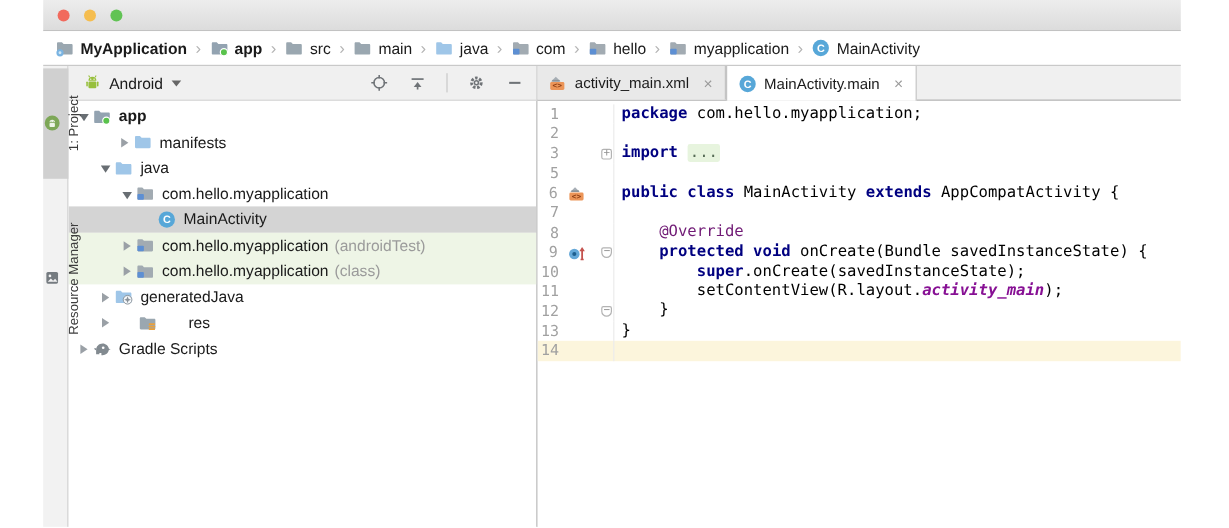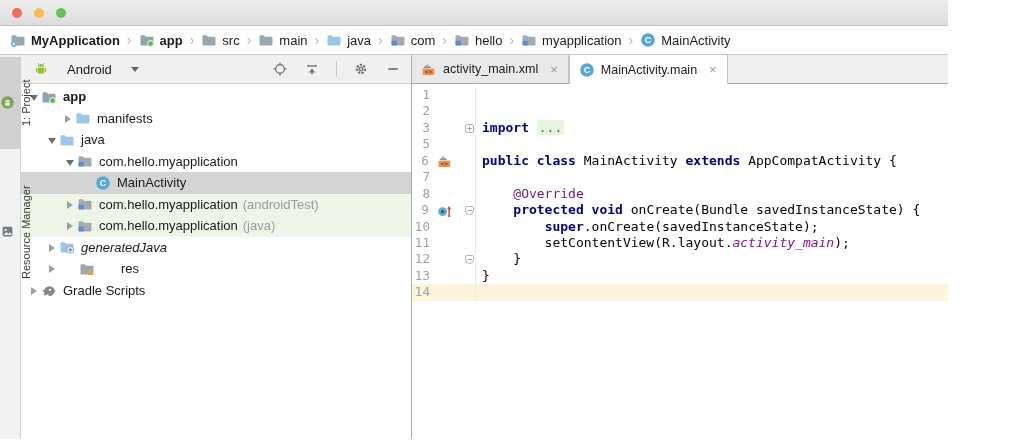--- a/index.html
+++ b/index.html
@@ -1,18 +1,18 @@
 <!DOCTYPE html>
 <html><head>
 <meta charset="utf-8">
 <style>
   * { margin:0; padding:0; box-sizing:border-box; }
   html,body { width:1024px; height:440px; overflow:hidden; }
   body { font-family:"Liberation Sans", sans-serif; background:#fff; color:#1a1a1a; }
-  .window { position:relative; width:948px; height:440px; }
+  .window { position:relative; width:948px; height:440px;margin-left:36px; }
 
   
   .titlebar { height:26px; background:linear-gradient(#ededed,#dcdcdc); border-bottom:1px solid #c2c2c2;
               display:flex; align-items:center; padding-left:12px; }
   .tl { width:10px; height:10px; border-radius:50%; margin-right:12px; display:inline-block; }
 
   
   .breadcrumb-bar { height:29px; background:#fff; border-bottom:1px solid #c9c9c9;
                     display:flex; align-items:center; padding-left:10px; font-size:13px; }
   .crumb { display:flex; align-items:center; gap:5px; cursor:default; }
@@ -31,21 +31,21 @@
                 font-size:11px; color:#3c3c3c; gap:5px; padding:4px 0; }
   .stripe-tab.selected { background:#d0d0d0; }
   .stripe-tab .s-icon { width:15px; height:15px; transform:rotate(180deg); }
   .stripe-tab .s-icon svg { width:15px; height:15px; display:block; }
   #stripe-tab-project { top:2px; height:92px; }
   #stripe-tab-rm { top:111px; height:132px; }
 
   
   .project-panel { width:391px; background:#fff; border-right:1px solid #a9a9a9; display:flex; flex-direction:column; }
   .panel-header { height:29px; background:#f0f0f0; border-bottom:1px solid #d6d6d6;
-                  display:flex; align-items:center; padding:0 10px 0 12px; font-size:13px;gap:12px; }
+                  display:flex; align-items:center; padding:0 10px 0 12px; font-size:13px; }
   .panel-header .hicon { width:16px; height:16px; margin-right:6px; }
   .panel-header .hicon-sm { width:16px; height:16px; margin-left:16px; cursor:pointer; }
   .panel-header .hicon-sm svg, .panel-header .hicon svg { width:16px; height:16px; display:block; }
   .panel-header .spacer { flex:1; }
   .sel-chev { width:0; height:0; border-left:4px solid transparent; border-right:4px solid transparent;
               border-top:5px solid #666; margin-left:7px; display:inline-block; }
   .vdiv { width:1px; height:16px; background:#c9c9c9; margin-left:16px; }
 
   .tree { padding-top:2px; flex:1; overflow:hidden; font-size:13px; }
   .tree-row { height:21.5px; display:flex; align-items:center; white-space:nowrap; cursor:default; }
@@ -78,21 +78,21 @@
   .gutter .gslot { width:16px; margin-left:8px; position:relative; }
   .gutter .gslot svg { width:16px; height:16px; display:block; margin-top:0.5px; }
   .gutter .fslot { width:12px; margin-left:12px; font-size:9px; color:#8f8f8f; display:flex;
                    align-items:center; justify-content:center; }
   .fold-box { width:9px; height:9px; border:1px solid #b3b3b3; background:#fff; border-radius:2px;
               display:flex; align-items:center; justify-content:center; line-height:7px; }
   .fold-box.minus { border-radius:2px 2px 5px 5px; }
   .codetext { white-space:pre; padding-left:6px; }
   .tk-k { color:#000080; font-weight:bold; }
   .tk-a { color:#701a75; }
-  .tk-f { color:#871094; font-weight:normal; font-style:italic; }
+  .tk-f { color:#871094; font-weight:bold; font-style:italic; }
   .tk-p { color:#000; }
   .tk-fold { background:#e7f4de; border-radius:2px; color:#556b55; padding:0 2px; }
 </style>
 </head>
 <body>
 
 <div class="window">
 
   <div class="titlebar">
     <span class="tl" id="tl-0" style="background: rgb(241, 106, 93);"></span>
@@ -328,23 +328,23 @@
           </div>
           <div class="tree-row green" style="padding-left: 42px;">
             <span class="chev closed"><i></i></span>
             <span class="icon16">
               <svg viewBox="0 0 16 16">
                 <path d="M1.5 4.2c0-.5.4-.9.9-.9h3.2l1.4 1.4h6.6c.5 0 .9.4.9.9v7c0 .5-.4.9-.9.9H2.4c-.5 0-.9-.4-.9-.9z" fill="#a2abb2"></path>
                 <rect x="1.5" y="8.7" width="5.4" height="4.7" rx="0.8" fill="#5d8fd3"></rect>
               </svg>
             </span>
             <span class="lbl">com.hello.myapplication</span>
-            <span class="suffix">(java)</span>
-          </div>
-          <div class="tree-row" style="padding-left: 24px; font-style: italic;">
+            <span class="suffix">(class)</span>
+          </div>
+          <div class="tree-row" style="padding-left: 24px;">
             <span class="chev closed"><i></i></span>
             <span class="icon16">
               <svg viewBox="0 0 16 16">
                 <path d="M1.5 4.2c0-.5.4-.9.9-.9h3.2l1.4 1.4h6.6c.5 0 .9.4.9.9v7c0 .5-.4.9-.9.9H2.4c-.5 0-.9-.4-.9-.9z" fill="#9fc6e8"></path>
                 <circle cx="11.3" cy="10.8" r="3.6" fill="#f4f7fa" stroke="#8a9299" stroke-width="0.8"></circle>
                 <path d="M11.3 7.9l.8 2 2 .9-2 .9-.8 2-.8-2-2-.9 2-.9z" fill="#8a9299"></path>
               </svg>
             </span>
             <span class="lbl">generatedJava</span>
           </div>
@@ -399,20 +399,21 @@
             <span class="close">×</span>
           </div>
         </div>
       <div class="code-area" id="code">
           <div class="code-line">
             <div class="gutter">
               <span class="num">1</span>
               <span class="gslot"></span>
               <span class="fslot"></span>
             </div>
+            <div class="codetext"><span class="tk-k">package</span><span class="tk-p"> com.hello.myapplication;</span></div>
           </div>
           <div class="code-line">
             <div class="gutter">
               <span class="num">2</span>
               <span class="gslot"></span>
               <span class="fslot"></span>
             </div>
             <div class="codetext"></div>
           </div>
           <div class="code-line">

